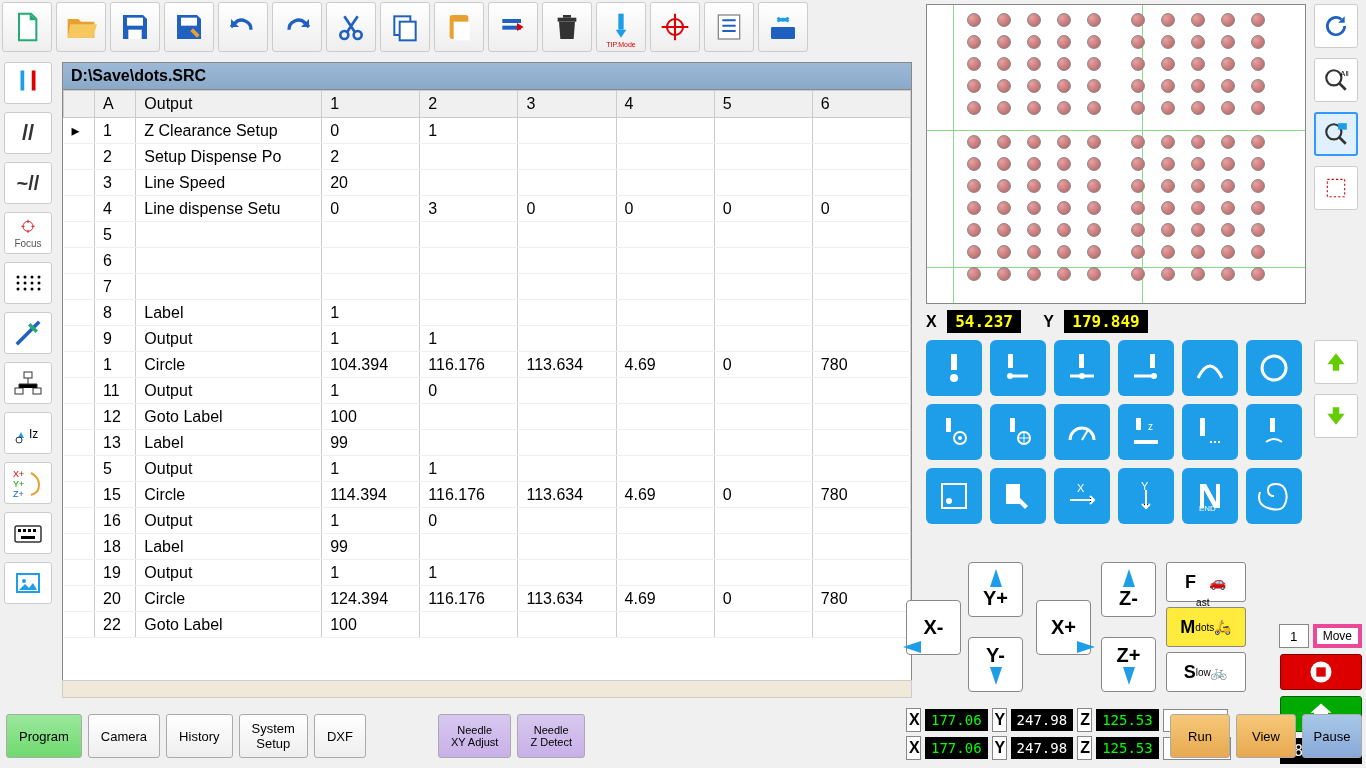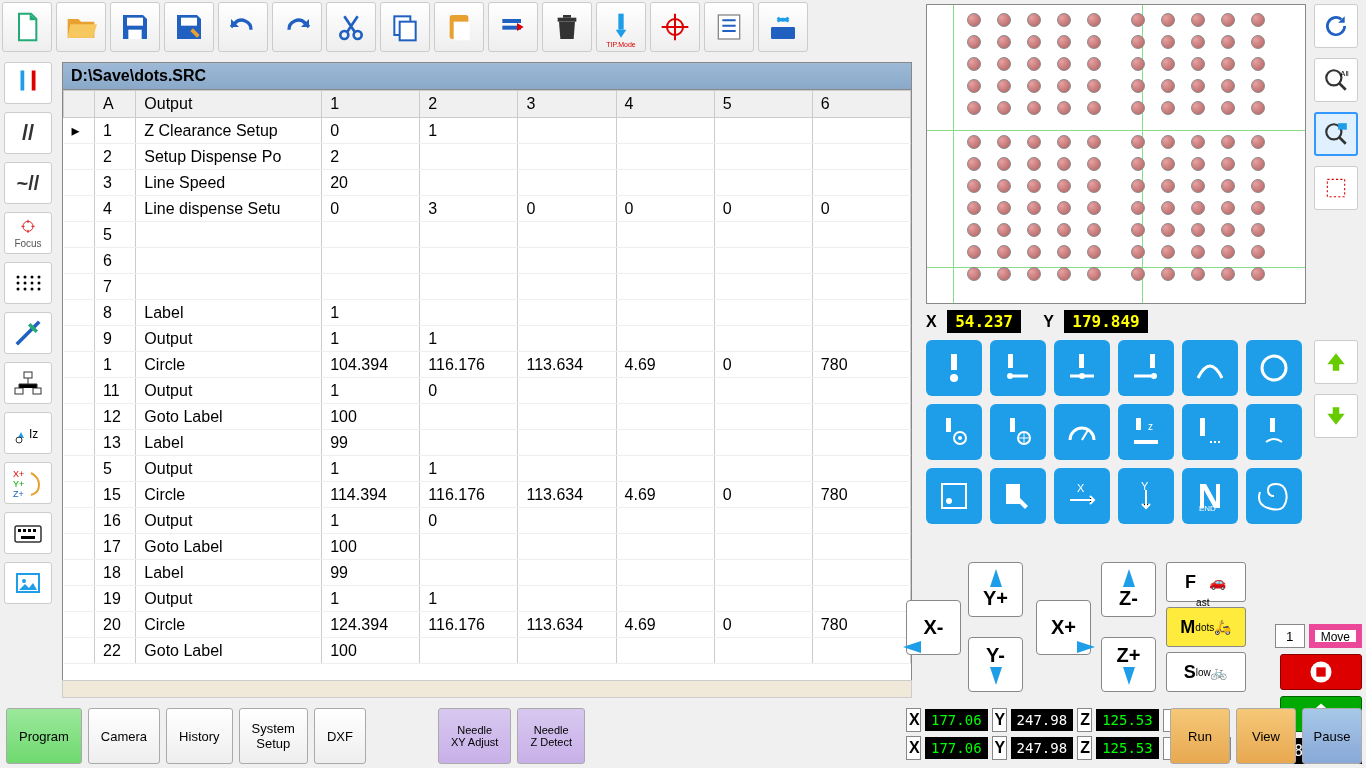--- a/index.html
+++ b/index.html
@@ -21,21 +21,21 @@
 .grid-table { width: 100%; border-collapse: collapse; font-size: 16px; }
 .grid-table th { background: #f0f0f0; border: 1px solid #ccc; padding: 4px 8px; text-align: left; font-weight: normal; position: sticky; top: 0; }
 .grid-table td { border-bottom: 1px solid #eee; padding: 2px 8px; height: 26px; }
 .grid-table th:nth-child(1),.grid-table td:nth-child(1){width:30px;border-right:1px solid #ccc;}
 .grid-table th:nth-child(2),.grid-table td:nth-child(2){width:40px;border-right:1px solid #ccc;}
 .grid-table th:nth-child(3),.grid-table td:nth-child(3){width:180px;border-right:1px solid #ccc;}
 .grid-table th:nth-child(n+4),.grid-table td:nth-child(n+4){width:95px;border-right:1px solid #ccc;}
 
 
 .bottom-bar { position: absolute; bottom: 4px; left: 6px; right: 4px; height: 56px; display: flex; gap: 6px; align-items: center; }
-.bottom-bar .bbtn { height: 56px; border: 1px solid #aaa; background: linear-gradient(#fff,#eee); border-radius: 3px; font-size: 13px; padding: 0 12px; cursor: pointer; display:flex;align-items:center;justify-content:center;text-align:center; }
+.bottom-bar .bbtn { height: 44px; border: 1px solid #aaa; background: linear-gradient(#fff,#eee); border-radius: 3px; font-size: 13px; padding: 0 12px; cursor: pointer; display:flex;align-items:center;justify-content:center;text-align:center; }
 .bbtn.green { background: linear-gradient(#9be89b,#6fd96f); }
 .bbtn.purple { background: linear-gradient(#d8c8f0,#c8b0e8); font-size: 11px; }
 .bbtn.orange { background: linear-gradient(#f5c878,#e8a850); }
 .bbtn.blue { background: linear-gradient(#a8c8e8,#88a8d8); }
 
 
 .preview-panel { position: absolute; top: 4px; right: 60px; width: 380px; height: 300px; border: 1px solid #888; background: #fff; }
 .dot-grid { width: 100%; height: 100%; position: relative; }
 .dot { position: absolute; width: 14px; height: 14px; border-radius: 50%; background: radial-gradient(circle at 30% 30%, #e8a0a0, #b06060); border: 1px solid #888; }
 
@@ -74,21 +74,21 @@
 .pos-row { display: flex; gap: 4px; margin-bottom: 4px; align-items: center; }
 .pos-row .plbl { width: 15px; font-weight: bold; text-align: center; border: 1px solid #888; padding: 2px; background:#fff; }
 .pos-row .pval { background: #000; color: #0f0; font-family: monospace; padding: 3px 6px; min-width: 58px; font-size: 14px; }
 .pos-row .pval.yellow { color: #ffffff; }
 .pos-row .mode-btn { border: 1px solid #888; background: #fff; padding: 3px 8px; font-size: 13px; cursor: pointer; }
 
 
 .right-bottom { position: absolute; bottom: 4px; right: 4px; width: 88px; display: flex; flex-direction: column; gap: 6px; align-items: flex-end; }
 .move-row { display: flex; gap: 4px; }
 .move-row input { width: 30px; height: 24px; text-align: center; border: 1px solid #888; }
-.move-row button { height: 24px; border: 6px solid #ec4899; background: #fff; cursor: pointer; padding: 0 6px; font-size: 12px; }
+.move-row button { height: 24px; border: 4px solid #ec4899; background: #fff; cursor: pointer; padding: 0 6px; font-size: 12px; }
 .stop-btn { width: 82px; height: 36px; background: #d00; border: 1px solid #800; border-radius: 3px; cursor: pointer; display:flex;align-items:center;justify-content:center;color:#fff; }
 .home-btn { width: 82px; height: 36px; background: #0a0; border: 1px solid #060; border-radius: 3px; cursor: pointer; display:flex;align-items:center;justify-content:center;color:#fff; }
 .time-display { width: 82px; background: #000; color: #fff; font-family: monospace; font-size: 15px; text-align: center; padding: 4px 0; }
 
 .arrow-up { width: 0; height: 0; border-left: 6px solid transparent; border-right: 6px solid transparent; border-bottom: 18px solid #1e9de8; }
 .arrow-down { width: 0; height: 0; border-left: 6px solid transparent; border-right: 6px solid transparent; border-top: 18px solid #1e9de8; }
 .arrow-left { width: 0; height: 0; border-top: 6px solid transparent; border-bottom: 6px solid transparent; border-right: 18px solid #1e9de8; }
 .arrow-right { width: 0; height: 0; border-top: 6px solid transparent; border-bottom: 6px solid transparent; border-left: 18px solid #1e9de8; }
 
 .scroll-placeholder { position: absolute; bottom: 70px; left: 62px; width: 850px; height: 18px; background: #f0e8d8; border: 1px solid #ccc; }
@@ -457,31 +457,20 @@
             <td>4.69</td>
             <td>0</td>
             <td>780</td>
           </tr>
           <tr>
             <td></td>
             <td>16</td>
             <td>Output</td>
             <td>1</td>
             <td>0</td>
-            <td></td>
-            <td></td>
-            <td></td>
-            <td></td>
-          </tr>
-          <tr>
-            <td></td>
-            <td>17</td>
-            <td>Goto Label</td>
-            <td>100</td>
-            <td></td>
             <td></td>
             <td></td>
             <td></td>
             <td></td>
           </tr>
           <tr>
             <td></td>
             <td>18</td>
             <td>Label</td>
             <td>99</td>

